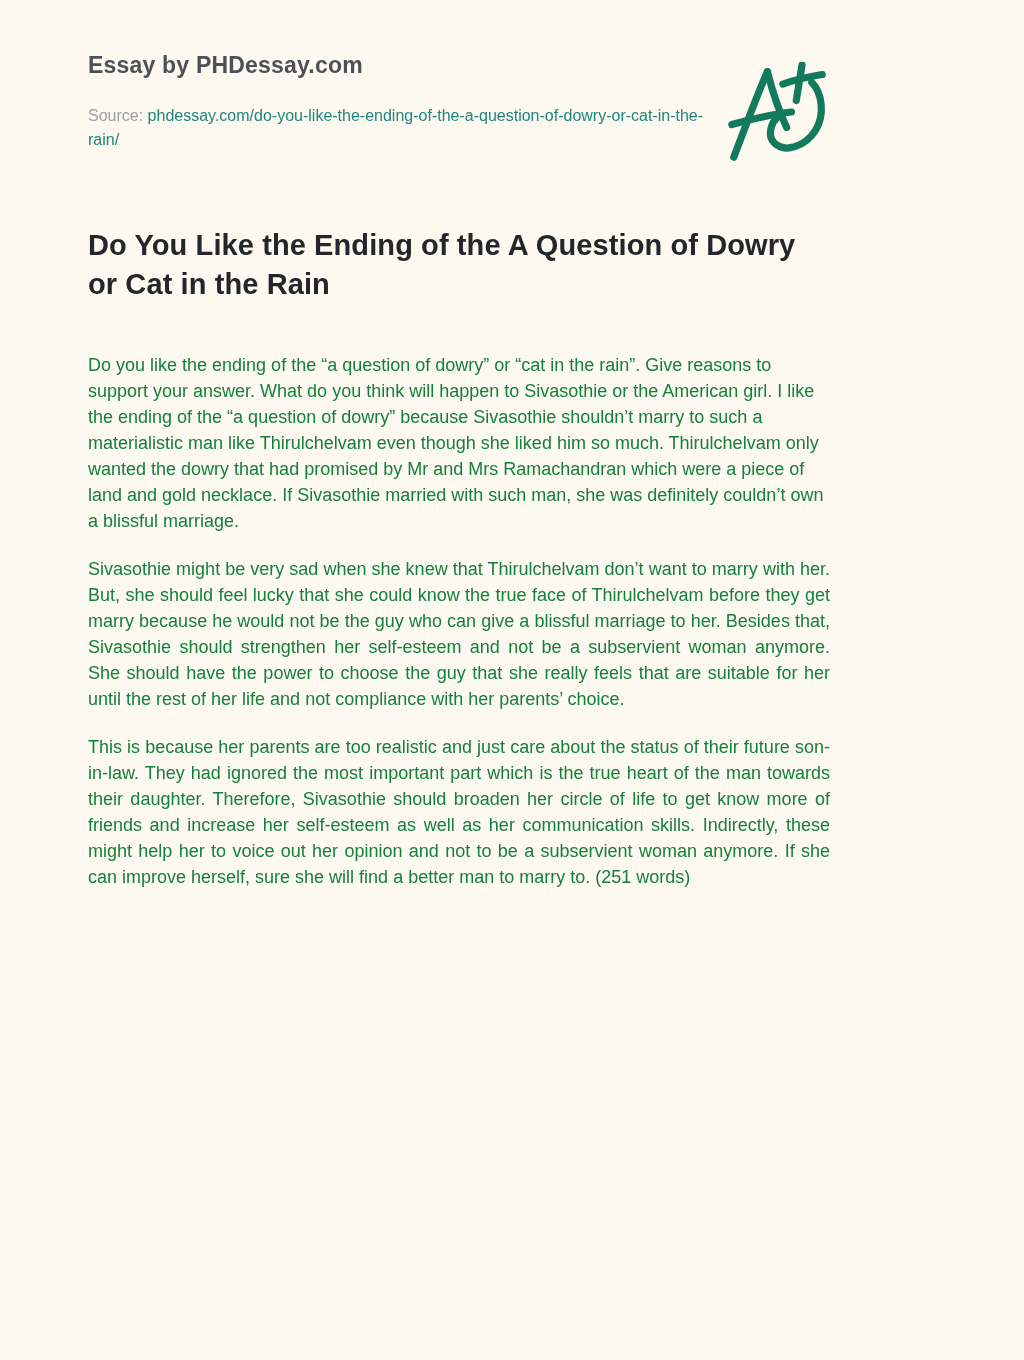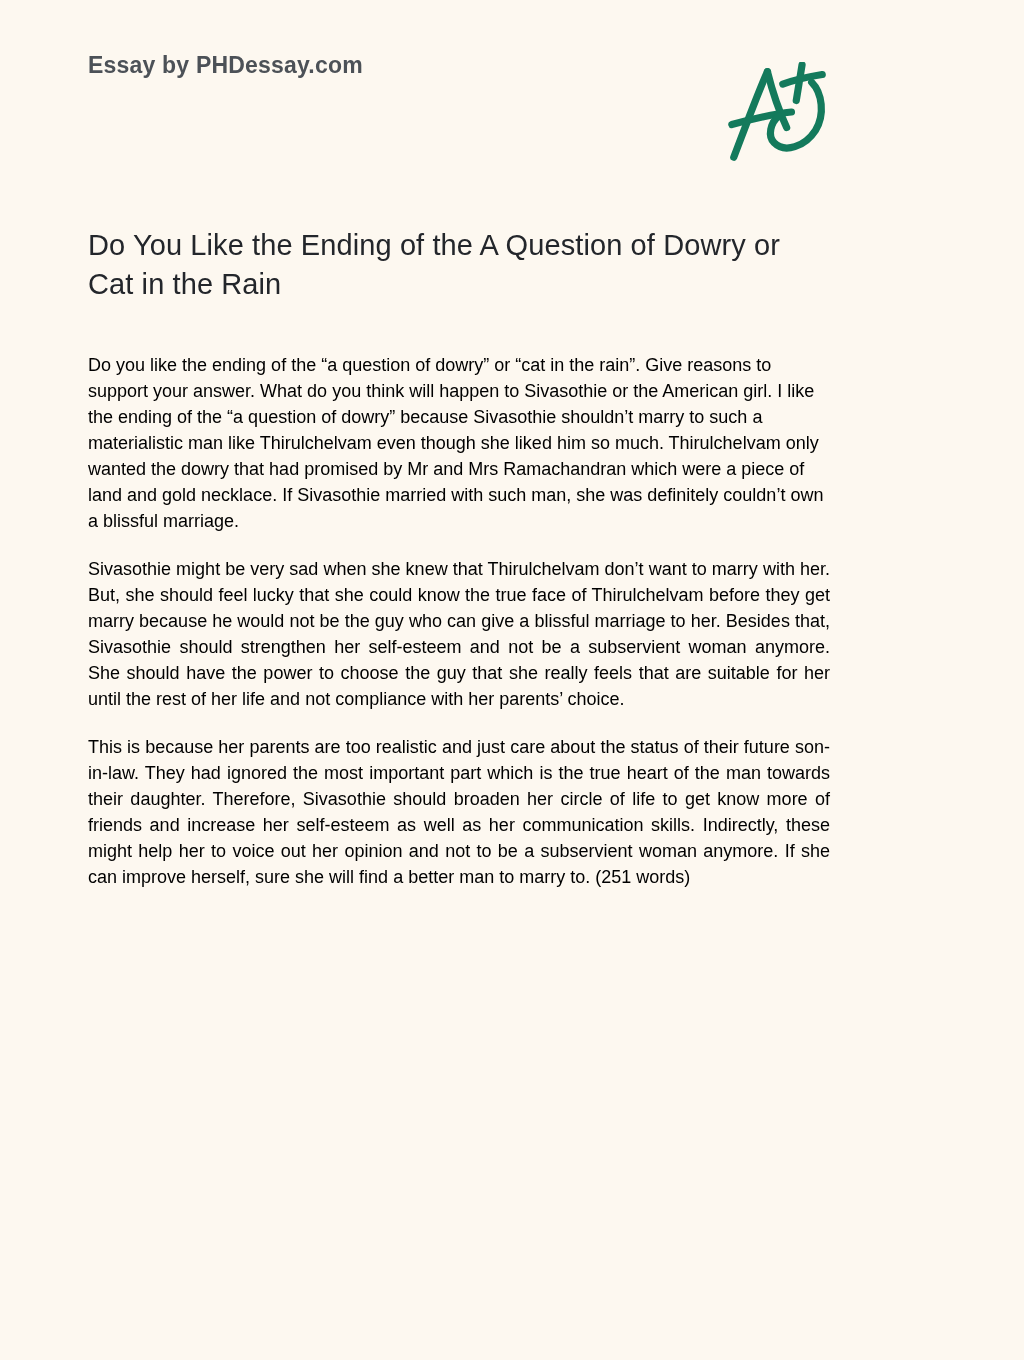--- a/index.html
+++ b/index.html
@@ -51,48 +51,52 @@
     width: 100px;
     height: 102px;
     margin-top: 10px;
     margin-right: 2px;
     flex: 0 0 auto;
   }
   .logo svg { display: block; width: 100%; height: 100%; }
   .essay-title {
     font-size: 29px;
     line-height: 39px;
-    font-weight: 400;
+    font-weight: 700;
     color: #23262B;
     letter-spacing: 0.1px;
     margin: 62px 0 0 0;
     max-width: 852px;
   }
   .para {
     font-size: 18px;
     line-height: 26px;
-    color: #000000;
+    color: #15803d;
     max-width: 850px;
     margin: 22px 0 0 0;
   }
   .para.first {
     margin-top: 48px;
   }
   .para.justify {
     text-align: justify;
   }
 </style>
 </head>
 <body>
 
 <div class="page">
 
   <div class="header">
     <div class="header-text">
       <div class="essay-by">Essay by PHDessay.com</div>
+      <div class="source-line">
+        <span class="source-label">Source:</span>
+        <a class="source-link">phdessay.com/do-you-like-the-ending-of-the-a-question-of-dowry-or-cat-in-the-rain/</a>
+      </div>
     </div>
 
     <div class="logo">
       <svg viewBox="0 0 104 104" fill="none" xmlns="http://www.w3.org/2000/svg">
         <g stroke="#147A5C" stroke-width="7.5" stroke-linecap="round" fill="none">
 
           <path d="M6,98 C16,72 31,31 41,9"></path>
 
           <path d="M41,9 C46,29 53,50 61,67"></path>
 

